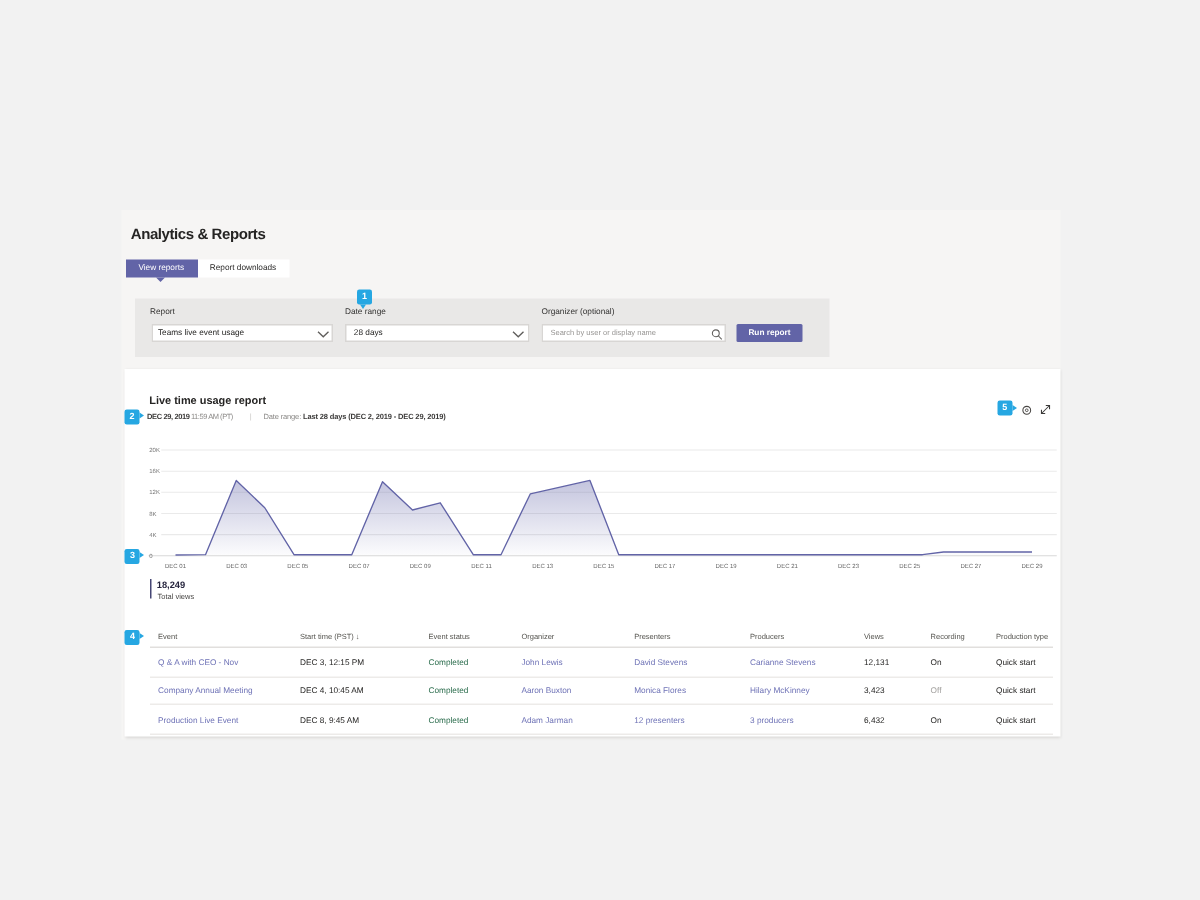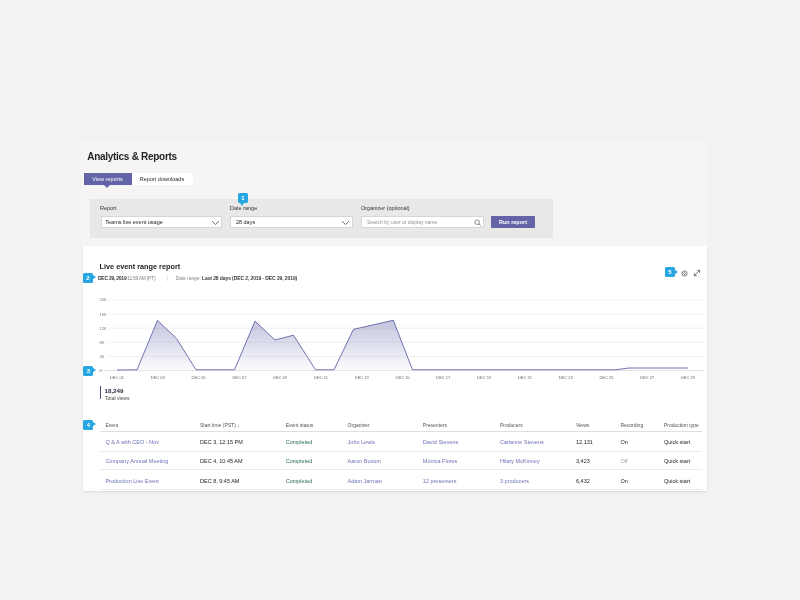--- a/index.html
+++ b/index.html
@@ -54,21 +54,21 @@
 <svg class="abs" style="left:473.5px; top:218.5px;" width="8" height="8" viewBox="0 0 8 8">
     <circle cx="3.2" cy="3.2" r="2.3" fill="none" stroke="#605e5c" stroke-width="0.7"></circle>
     <path d="M5 5 L7.2 7.2" stroke="#605e5c" stroke-width="0.7"></path>
   </svg>
 <div class="runbtn">Run report</div>
 
 <div class="callout" style="left:238px; top:192.5px;">1</div>
 <div class="tail-d" style="left:240.2px; top:202.5px;"></div>
 
 <div class="card"></div>
-<div class="ctitle">Live event range report</div>
+<div class="ctitle">Live time usage report</div>
 <div class="dseg" style="left:98px; letter-spacing:-0.25px;"><b>DEC 29, 2019</b></div>
 <div class="dseg" style="left:127.3px; letter-spacing:-0.3px;">11:59 AM (PT)</div>
 <div class="dseg" style="left:166.5px; color:#c8c6c4;">|</div>
 <div class="dseg" style="left:175.7px; letter-spacing:-0.1px;">Date range: <b>Last 28 days (DEC 2, 2019 - DEC 29, 2019)</b></div>
 
 <div class="callout" style="left:83px; top:272.7px;">2</div>
 <div class="tail-r" style="left:93px; top:274.9px;"></div>
 <div class="callout" style="left:664.9px; top:267.4px;">5</div>
 <div class="tail-r" style="left:674.9px; top:269.6px;"></div>
 <svg class="abs" style="left:680.5px; top:269.8px;" width="7" height="7" viewBox="0 0 7 7">

